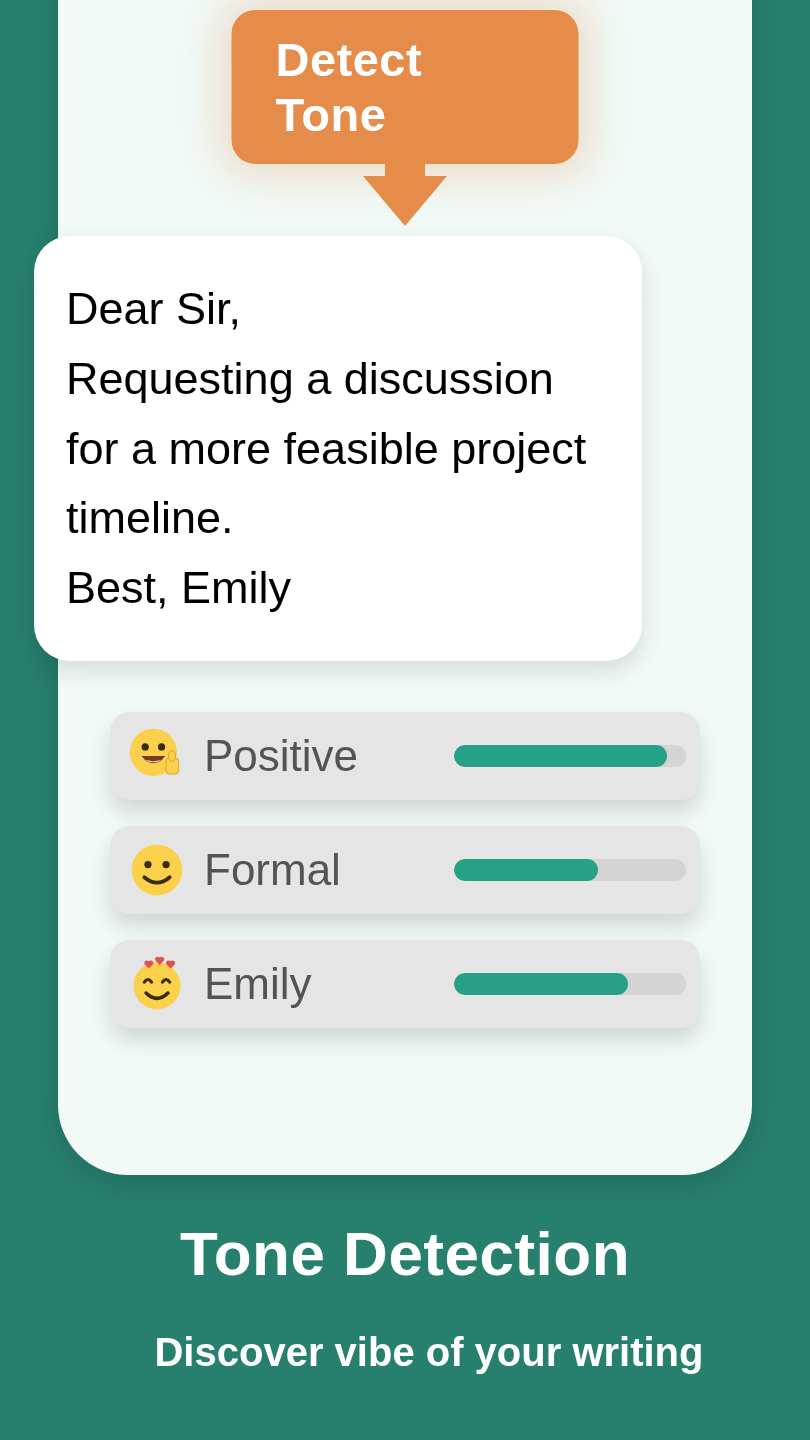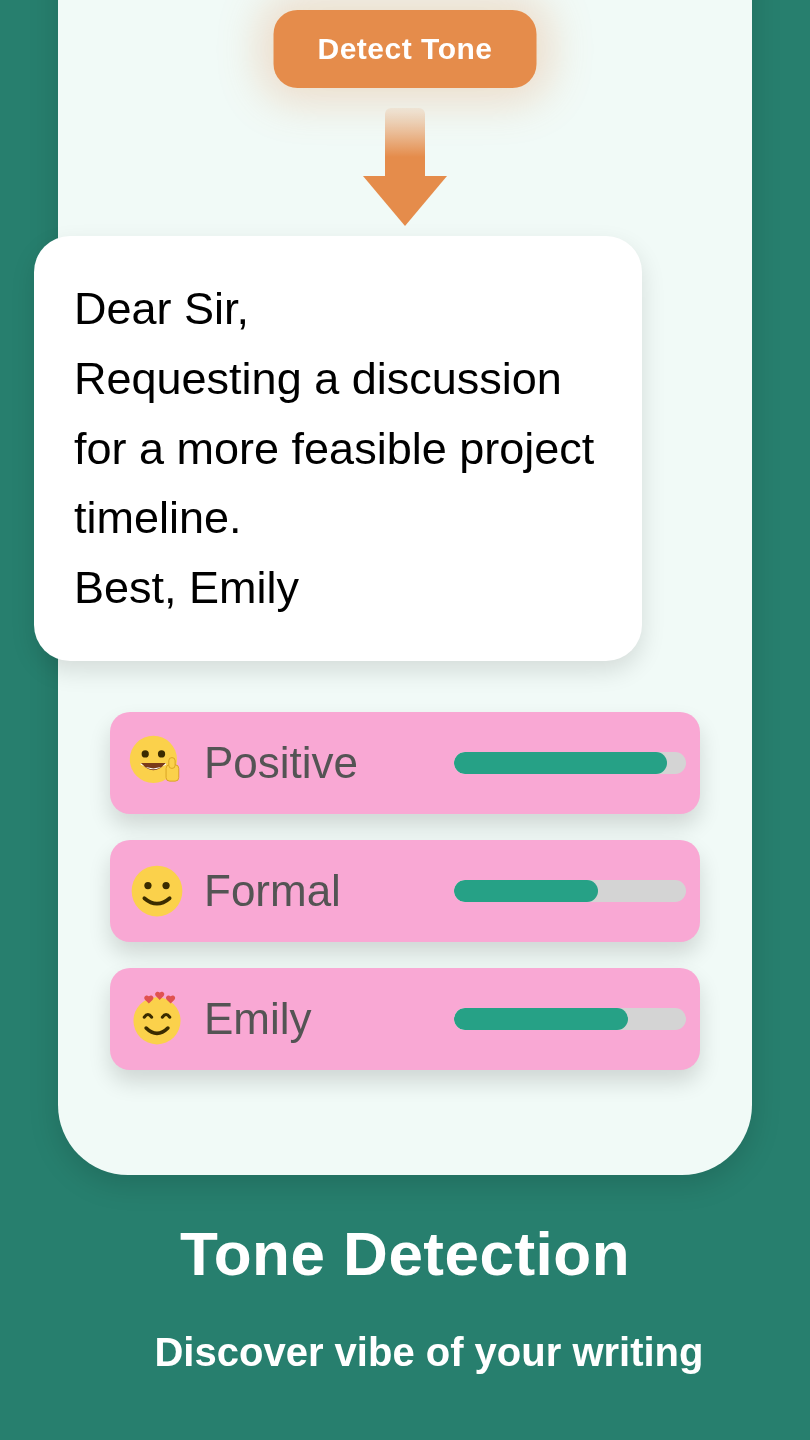--- a/index.html
+++ b/index.html
@@ -21,21 +21,21 @@
     border-radius: 0 0 70px 70px;
     box-shadow: 0 8px 30px rgba(0,0,0,0.15);
   }
   .detect-btn {
     position: absolute;
     top: 50px;
     left: 50%;
     transform: translateX(-50%);
     background: #e58c4b;
     color: #fff;
-    font-size: 30px;
+    font-size: 47px;
     font-weight: 700;
     padding: 22px 44px;
     border-radius: 24px;
     letter-spacing: 0.5px;
     cursor: pointer;
     box-shadow: 0 0 40px 15px rgba(229,140,75,0.25);
   }
   .arrow-wrap {
     position: absolute;
     top: 148px;
@@ -61,40 +61,40 @@
     border-top: 50px solid #e58c4b;
     margin-top: -2px;
   }
   .message-card {
     position: absolute;
     top: 276px;
     left: -24px;
     width: 608px;
     background: #fff;
     border-radius: 36px;
-    padding: 38px 40px;
+    padding: 38px 32px;
     box-shadow: 0 10px 25px rgba(0,0,0,0.12);
     font-size: 45px;
     line-height: 1.55;
     color: #000;
     font-weight: 500;
   }
   .tones {
     position: absolute;
     top: 752px;
     left: 52px;
     width: 590px;
     display: flex;
     flex-direction: column;
     gap: 26px;
   }
   .tone-row {
-    background: #f9a8d4;
+    background: #e5e5e5;
     border-radius: 20px;
-    height: 102px;
+    height: 88px;
     display: flex;
     align-items: center;
     padding: 0 14px 0 18px;
     box-shadow: 0 12px 22px rgba(0,0,0,0.14);
   }
   .tone-emoji {
     width: 58px;
     height: 58px;
     flex-shrink: 0;
     margin-right: 18px;

